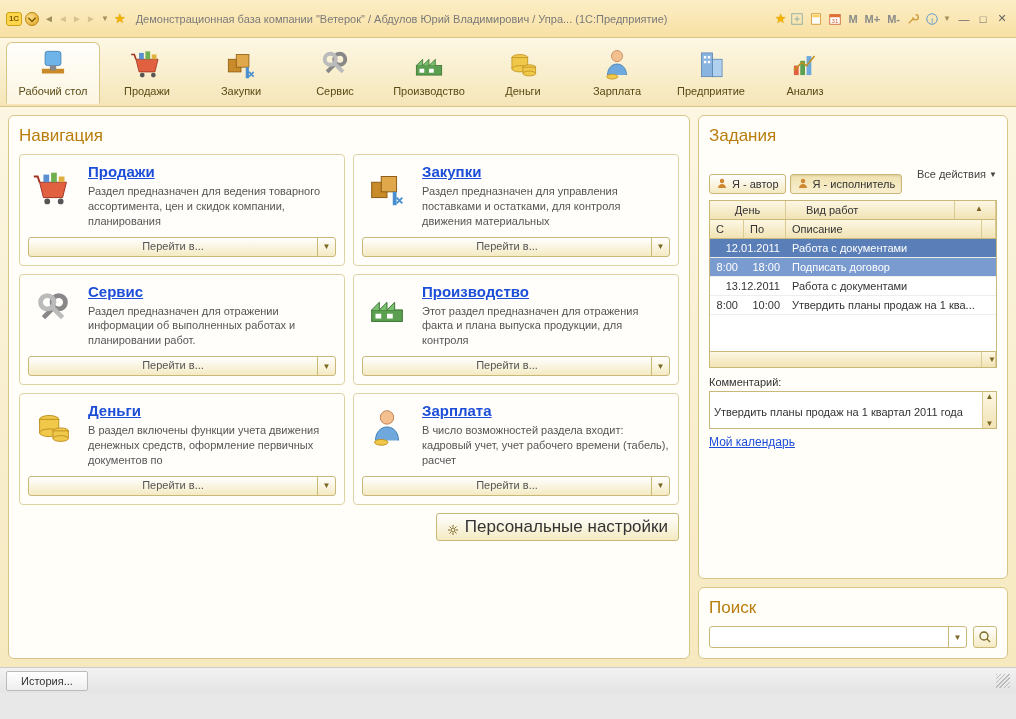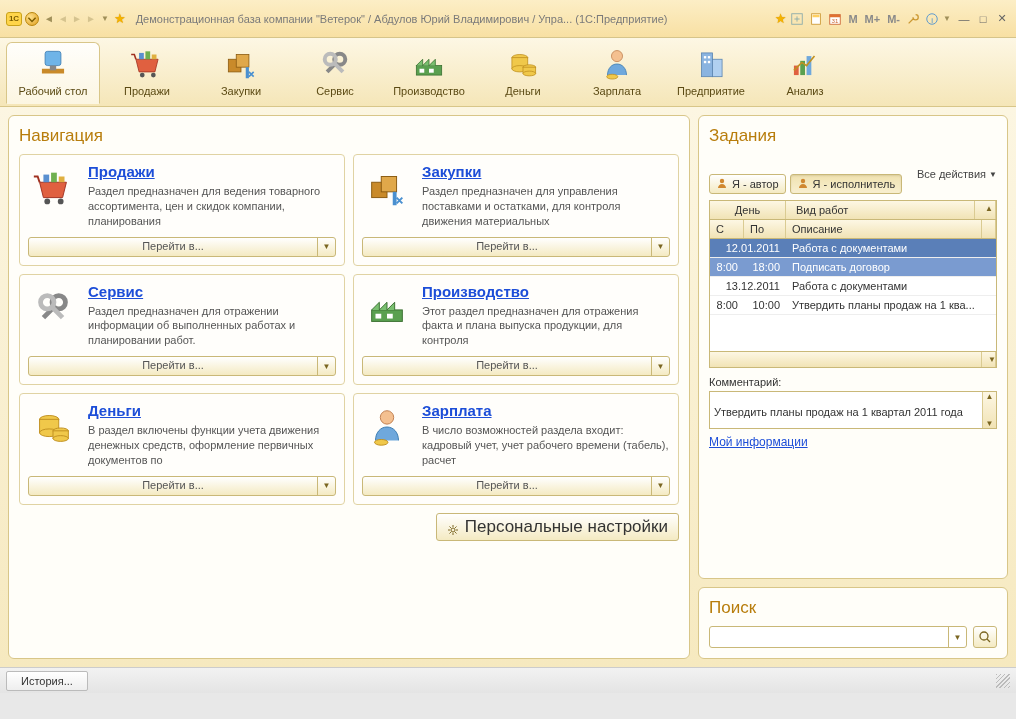--- a/index.html
+++ b/index.html
@@ -51,21 +51,21 @@
 
 
 .tasks-panel { flex:1; display:flex; flex-direction:column;}
 .task-bar { display:flex; gap:4px; align-items:center; margin-bottom:6px;}
 .pill { border:1px solid #c9b878; background:linear-gradient(#fff,#f4eac2); padding:2px 6px; border-radius:3px; font-size:11px; cursor:pointer; display:flex; align-items:center; gap:4px;margin-top:20px;}
 .pill.pressed { background:linear-gradient(#f0e2b0,#f8efcf); box-shadow:inset 0 1px 2px rgba(0,0,0,.1);}
 .all-actions { margin-left:auto; color:#444; cursor:pointer; display:flex; align-items:center; gap:3px;}
 
 .task-table { border:1px solid #c9b878; flex:0 0 auto; background:#fff;}
 .tt-head { display:flex; background:linear-gradient(#fdf7e4,#f1e3b5); border-bottom:1px solid #c9b878;}
-.tt-head > div { padding:3px 10px; border-right:1px solid #dacb92; font-size:11px; color:#333;}
+.tt-head > div { padding:3px 20px; border-right:1px solid #dacb92; font-size:11px; color:#333;}
 .tt-head2 { display:flex; background:linear-gradient(#fdf7e4,#f1e3b5); border-bottom:1px solid #c9b878;}
 .tt-head2 > div { padding:3px 6px; border-right:1px solid #dacb92; font-size:11px; color:#333;}
 .col-c { width:34px;} .col-po { width:42px;} .col-rest{ flex:1;} .col-sc{width:14px;}
 .tt-body { height:112px; overflow:auto; background:#fff;}
 .tt-row { display:flex; border-bottom:1px solid #eee;}
 .tt-row > div { padding:3px 6px; font-size:11px; overflow:hidden; white-space:nowrap; text-overflow:ellipsis;}
 .tt-row.sel { background:#5a7fb8; color:#fff;}
 .tt-row.sel2 { background:#7a9bd0; color:#fff;}
 
 .comment-lbl { margin-top:8px; font-size:11px; color:#333;}
@@ -468,21 +468,21 @@
       </div>
 
       <div class="comment-lbl">Комментарий:</div>
       <div class="comment-box">
         <span>Утвердить планы продаж на 1 квартал 2011 года</span>
         <div class="comment-scroll">
             <span>▲</span>
             <span>▼</span>
           </div>
       </div>
-      <a class="cal-link">Мой информации</a>
+      <a class="cal-link">Мой календарь</a>
     </div>
 
     <div class="panel search-panel">
       <h2 class="section-title">Поиск</h2>
       <div class="search-row">
         <div class="search-input">
           <input type="text" placeholder="" style="">
           <div class="search-drop">▼</div>
         </div>
         <div class="search-btn">

